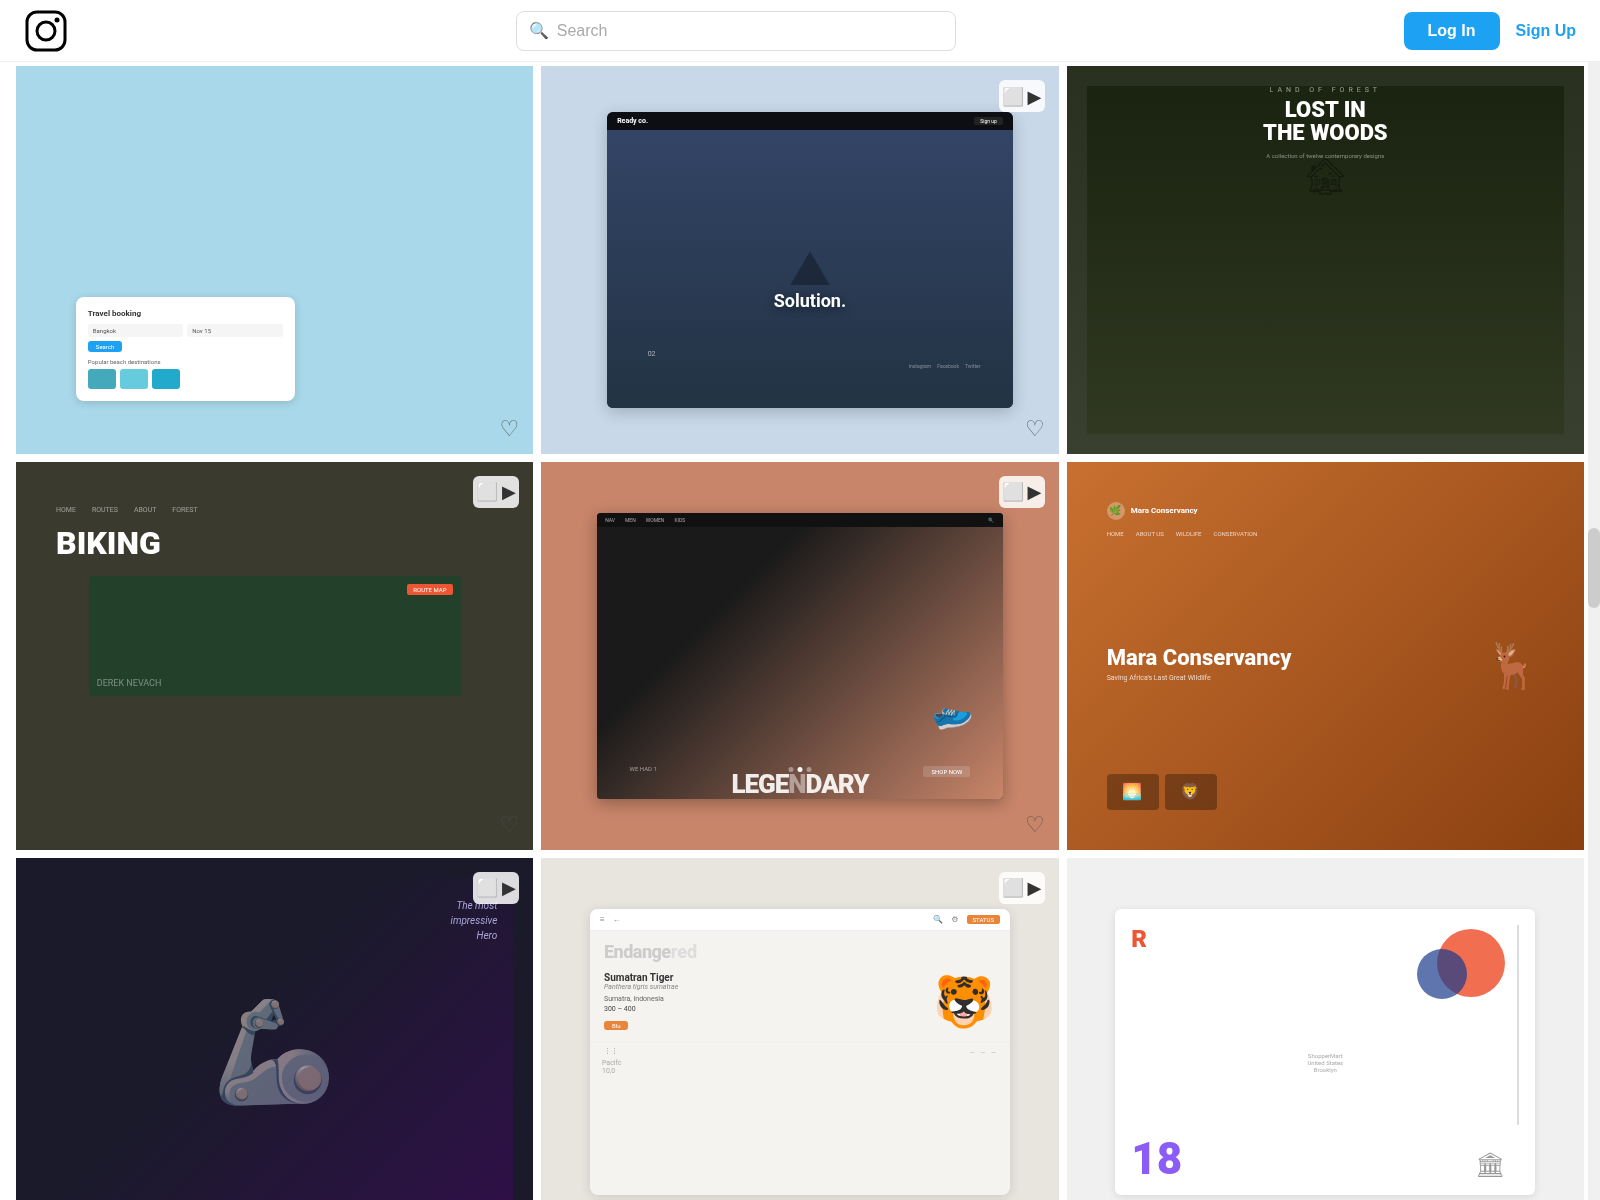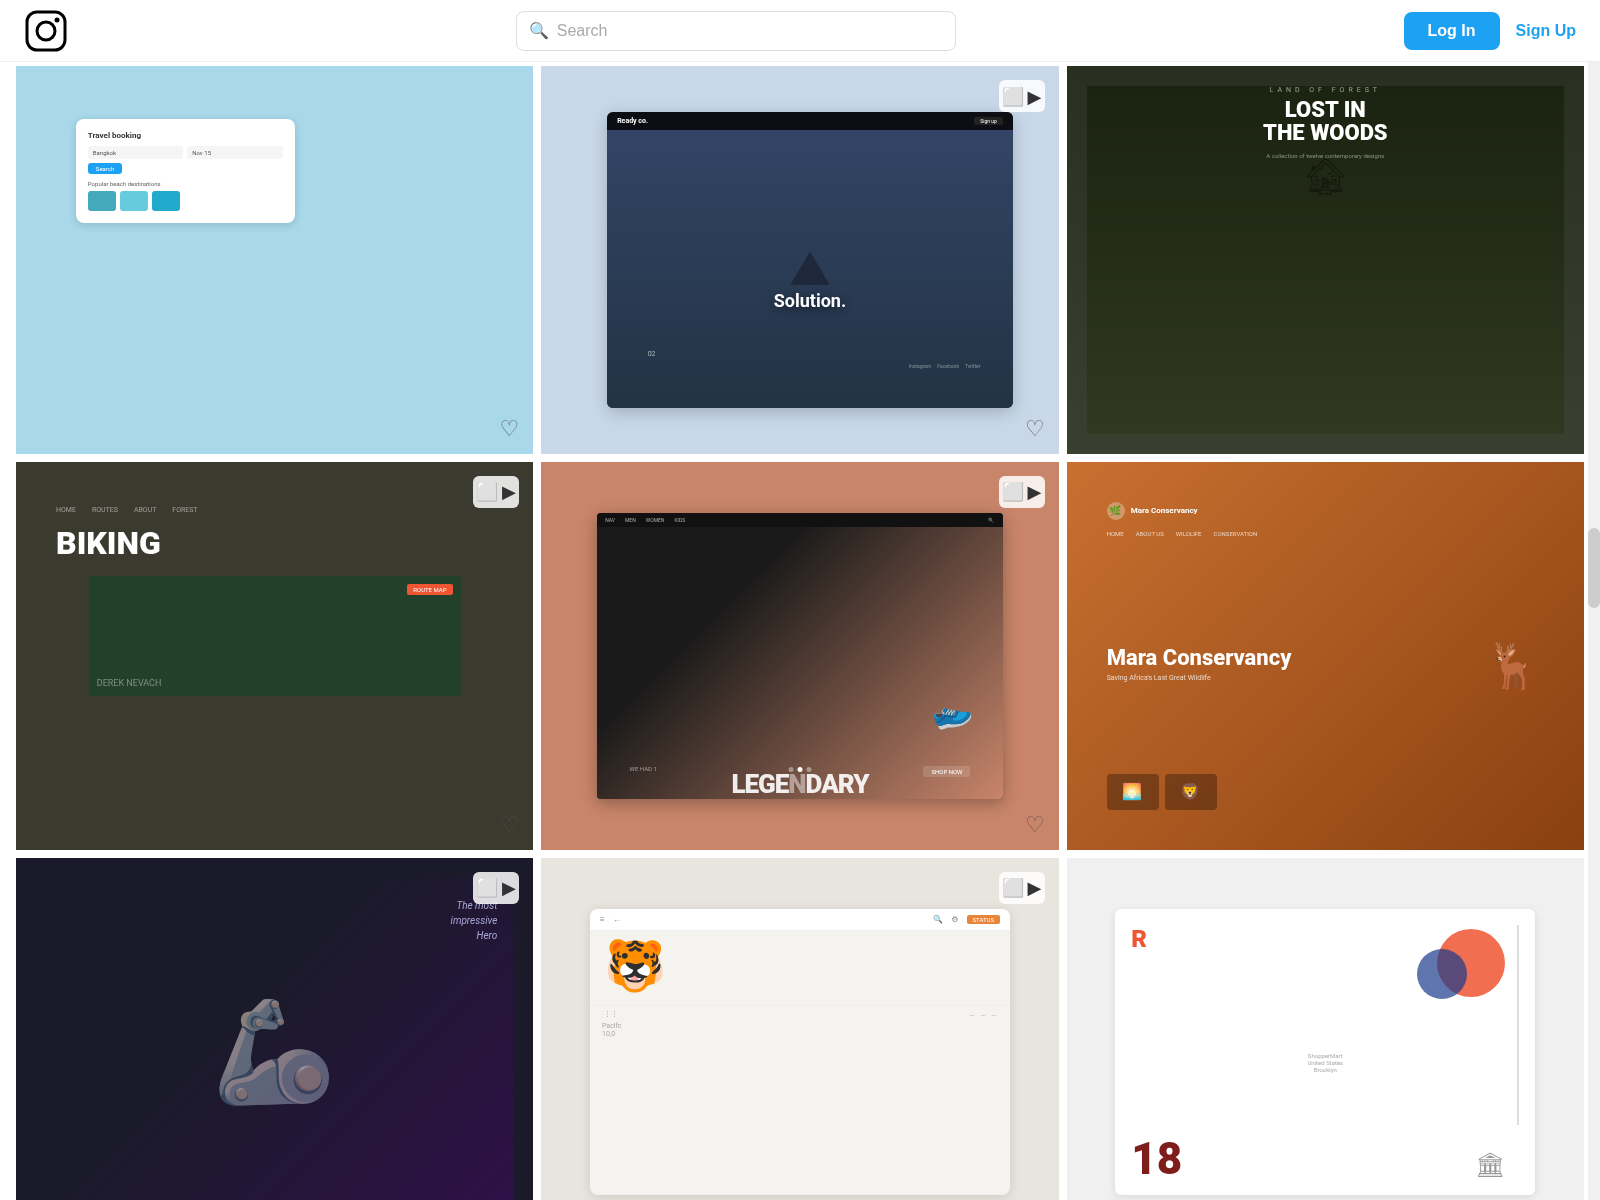--- a/index.html
+++ b/index.html
@@ -217,21 +217,21 @@
   <div class="scrollbar-thumb"></div>
 </div>
 
 <div class="gallery">
 
   <div class="gallery-item card-wrapper">
     <div class="gallery-item-inner">
       <div class="card-content card-travel">
         <div class="card-inner-content">
 
-          <div style="width:90%;height:90%;display:flex;align-items:flex-start;justify-content:flex-start;padding:16px;">
+          <div style="width:90%;height:90%;display:flex;align-items:flex-end;justify-content:flex-start;padding:16px;">
             <div class="travel-form">
               <div class="travel-form-title">Travel booking</div>
               <div class="travel-form-row">
                 <div class="travel-form-field">Bangkok</div>
                 <div class="travel-form-field">Nov 15</div>
               </div>
               <div style="display:flex;gap:3px;margin-bottom:4px;">
                 <div style="background:#1da1f2;color:white;border-radius:3px;padding:2px 8px;font-size:6px;cursor:pointer;">Search</div>
               </div>
               <div class="travel-destinations">
@@ -369,21 +369,31 @@
       <div class="card-content card-endangered">
         <div class="card-inner-content">
           <div style="background:#f5f3f0;border-radius:8px;width:88%;height:82%;box-shadow:0 2px 12px rgba(0,0,0,0.12);overflow:hidden;">
             <div style="height:22px;background:white;display:flex;align-items:center;padding:0 10px;gap:8px;border-bottom:1px solid #eee;">
               <span style="font-size:8px;color:#888;">≡</span>
               <span style="font-size:8px;color:#888;">←</span>
               <span style="font-size:8px;color:#888;margin-left:auto;">🔍</span>
               <span style="font-size:8px;color:#888;">⚙</span>
               <div style="background:#e8853a;color:white;font-size:6px;padding:1px 6px;border-radius:2px;">STATUS</div>
             </div>
+            <div style="padding:10px 14px 4px;">
+              <span style="font-size:18px;font-weight:800;color:#ccc;letter-spacing:-0.5px;">Endange</span><span style="font-size:18px;font-weight:800;color:#ddd;">red</span>
+            </div>
             <div style="display:flex;gap:10px;padding:6px 14px;align-items:center;">
+              <div style="flex:1;">
+                <div style="font-size:10px;font-weight:700;color:#333;">Sumatran Tiger</div>
+                <div style="font-size:7px;color:#888;font-style:italic;">Panthera tigris sumatrae</div>
+                <div style="font-size:7px;color:#666;margin-top:4px;">Sumatra, Indonesia</div>
+                <div style="font-size:7px;color:#444;margin-top:2px;">300 – 400</div>
+                <div style="background:#e8853a;color:white;font-size:6px;padding:1px 8px;border-radius:3px;margin-top:6px;display:inline-block;">Blu</div>
+              </div>
               <div style="font-size:50px;">🐯</div>
             </div>
             <div style="display:flex;align-items:center;justify-content:space-between;padding:4px 14px;border-top:1px solid #eee;margin-top:4px;">
               <span style="font-size:7px;color:#888;">⋮⋮</span>
               <div style="display:flex;gap:6px;">
                 <span style="font-size:6px;color:#aaa;">—</span>
                 <span style="font-size:6px;color:#aaa;">—</span>
                 <span style="font-size:6px;color:#aaa;">—</span>
               </div>
             </div>
@@ -451,21 +461,21 @@
     <div class="gallery-item-inner">
       <div class="card-content card-red">
         <div class="card-inner-content" style="background:#f0f0f0;">
           <div style="background:white;border-radius:6px;width:88%;height:82%;box-shadow:0 2px 8px rgba(0,0,0,0.1);overflow:hidden;padding:16px;position:relative;">
             <div style="color:#e53;font-size:24px;font-weight:900;">R</div>
             <div style="position:absolute;top:16px;right:16px;width:2px;height:70%;background:#ddd;"></div>
             <div style="position:absolute;top:20px;right:30px;">
               <div style="width:68px;height:68px;border-radius:50%;background:#e53;opacity:0.85;"></div>
               <div style="width:50px;height:50px;border-radius:50%;background:#1a3a8a;opacity:0.7;position:absolute;top:20px;left:-20px;"></div>
             </div>
-            <div style="position:absolute;bottom:14px;left:16px;color:#7f1d1d;font-size:44px;font-weight:900;line-height:1;">18</div>
+            <div style="position:absolute;bottom:14px;left:16px;color:#8b5cf6;font-size:44px;font-weight:900;line-height:1;">18</div>
             <div style="position:absolute;bottom:16px;right:30px;font-size:24px;opacity:0.4;">🏛</div>
             <div style="position:absolute;top:50%;left:50%;transform:translateX(-50%);color:#aaa;font-size:6px;text-align:center;">
               <div>ShopperMart</div>
               <div>United States</div>
               <div>Brooklyn</div>
             </div>
           </div>
         </div>
       </div>
     </div>

